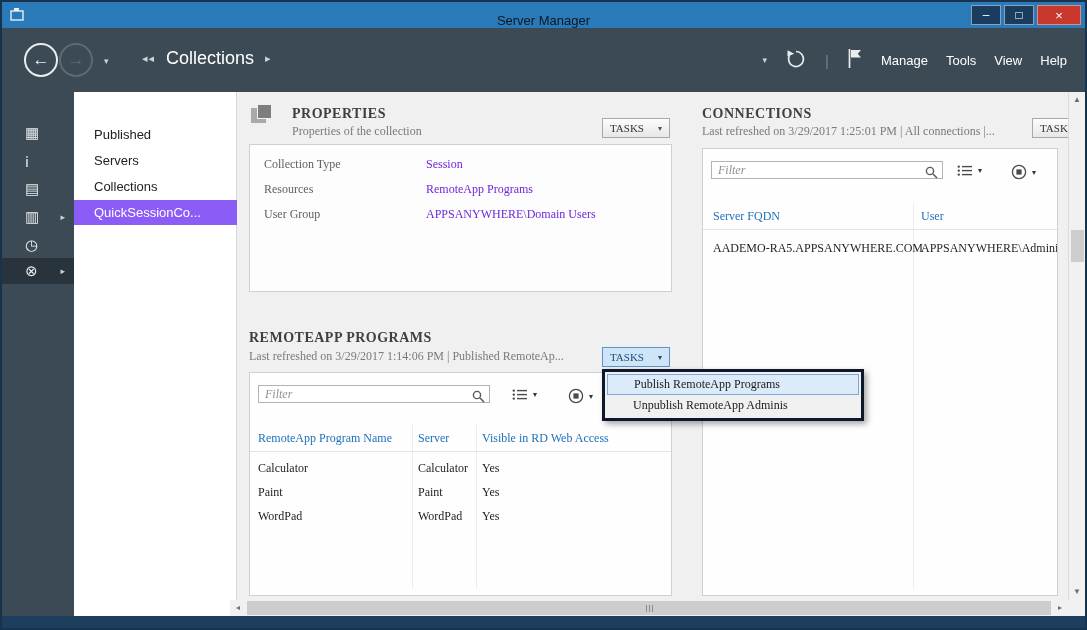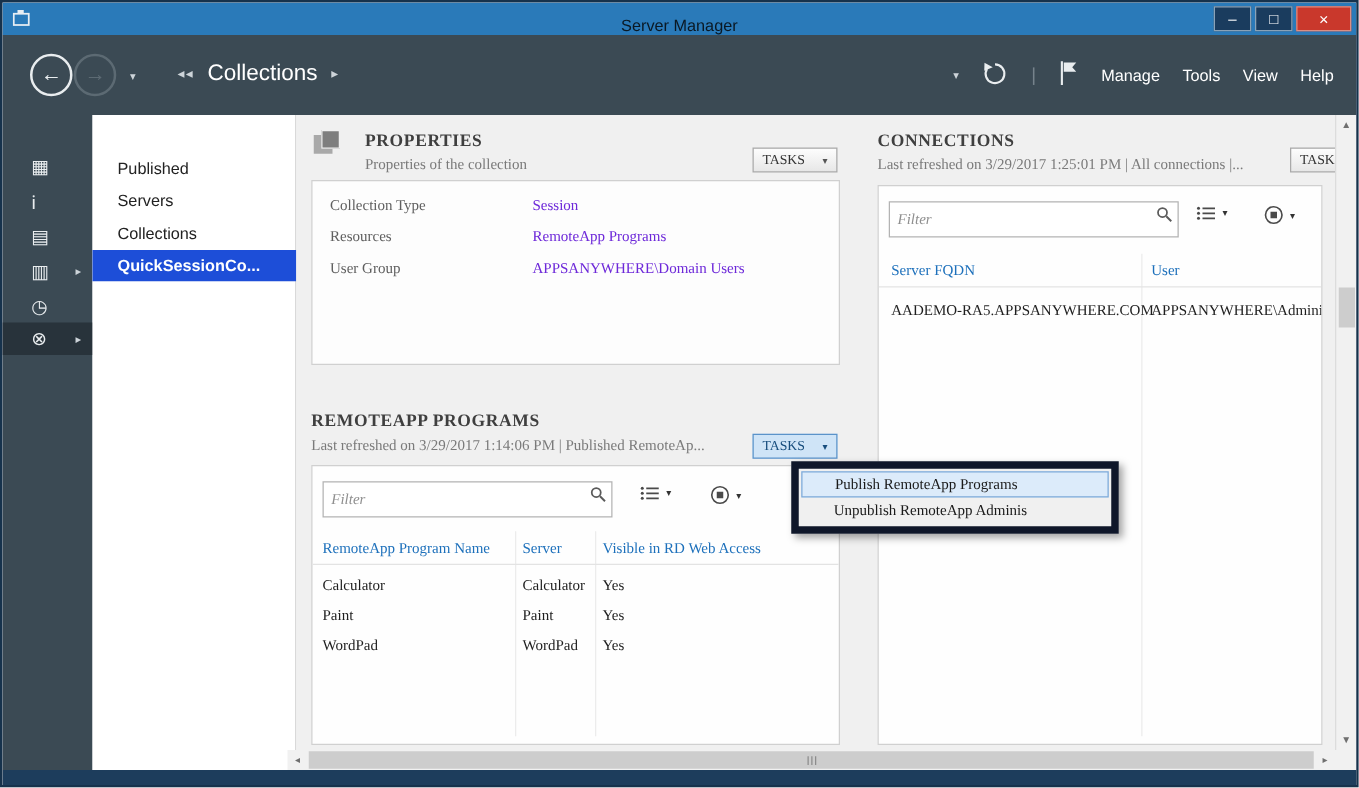--- a/index.html
+++ b/index.html
@@ -41,21 +41,21 @@
                 color:#e9edef; }
   .strip-item .glyph { margin-left:23px; font-size:15px; }
   .strip-item .expand { position:absolute; right:9px; font-size:9px; color:#cdd4d9; }
   .strip-item.selected { background:#28333b; }
 
   
   .sidebar { position:absolute; left:72px; top:90px; width:163px; height:524px; background:#fff;
              border-right:1px solid #d9d9d9; }
   .side-item { position:absolute; left:0; width:163px; height:25px; line-height:25px;
                padding-left:20px; font-size:13px; color:#222; cursor:default; }
-  .side-item.selected { background:#1d4ed8; color:#fff;font-weight:bold; }
+  .side-item.selected { background:#8b5cf6; color:#fff; }
 
   
   .main { position:absolute; left:235px; top:90px; width:831px; height:508px;
           overflow:hidden; background:#f0f0f0;font-family:Liberation Serif, serif; }
   .section-title { position:absolute; font-size:14px; font-weight:bold; color:#3f3f3f;
                    letter-spacing:.5px; }
   .section-sub { position:absolute; font-size:12px; color:#7a7a7a; white-space:nowrap; }
 
   .pages-icon { position:absolute; left:14px; top:12px; width:24px; height:22px; }
   .pages-icon .p1 { position:absolute; left:0; top:4px; width:15px; height:15px; background:#a9a9a9; }
@@ -71,39 +71,39 @@
 
   .props-box { position:absolute; left:12px; top:52px; width:423px; height:148px;
                background:#fdfdfd; border:1px solid #d0d0d0; }
   .prop-label { position:absolute; left:14px; font-size:12px; color:#5f5f5f; }
   .prop-value { position:absolute; left:176px; font-size:12px; color:#6d28d9; }
 
   .panel { position:absolute; background:#fefefe; border:1px solid #d0d0d0; overflow:hidden; }
   #ra-panel   { left:12px;  top:280px; width:423px; height:224px; }
   #conn-panel { left:465px; top:56px;  width:356px; height:448px; }
 
-  .filter-input { position:absolute; left:8px; top:12px; width:232px; height:29px;
+  .filter-input { position:absolute; left:8px; top:12px; width:232px; height:18px;
                   border:1px solid #b3b3b3; padding:0 22px 0 6px; font-size:12px;
                   font-family:inherit; color:#333; background:#fff; }
   .filter-input::placeholder { color:#8f8f8f; font-style:italic; }
   .mag { position:absolute; top:16px; }
   .icon-btn { position:absolute; top:15px; display:flex; align-items:center; gap:5px;
               color:#444; cursor:default; }
   .icon-btn .caret { font-size:8px; color:#333; }
 
   .col-hdr { position:absolute; font-size:12px; color:#1d70bb; cursor:default; white-space:nowrap; }
   .hdr-line { position:absolute; left:0; right:0; border-top:1px solid #e3e3e3; }
   .vline { position:absolute; width:1px; background:#ececec; }
   .data-row { position:absolute; left:0; right:0; height:22px;text-align:right; }
   .data-row span { position:absolute; top:0; font-size:12px; color:#1e1e1e; white-space:nowrap; }
 
   
   .tasks-menu { position:absolute; left:365px; top:277px; width:262px; background:#f0f0f0;
-                border:6px solid #0f172a; box-shadow:3px 3px 6px rgba(0,0,0,.35);
-                padding:2px; z-index:60;margin-left:31px; }
+                border:3px solid #0f172a; box-shadow:3px 3px 6px rgba(0,0,0,.35);
+                padding:2px; z-index:60; }
   .tmenu-item { height:21px; line-height:21px; font-size:12px; color:#1a1a1a;
                 padding-left:26px; cursor:default; }
   .tmenu-item.highlight { background:#dcebfa; border:1px solid #7da9d8; line-height:19px; }
 
   
   .vscroll { position:absolute; left:1066px; top:90px; width:17px; height:508px;
              background:#f1f1f1; border-left:1px solid #dcdcdc; }
   .vs-arrow { position:absolute; left:0; width:16px; height:16px; font-size:8px; color:#6f6f6f;
               text-align:center; line-height:16px; }
   .vs-thumb { position:absolute; top:138px; left:2px; width:13px; height:32px; background:#cdcdcd; }

